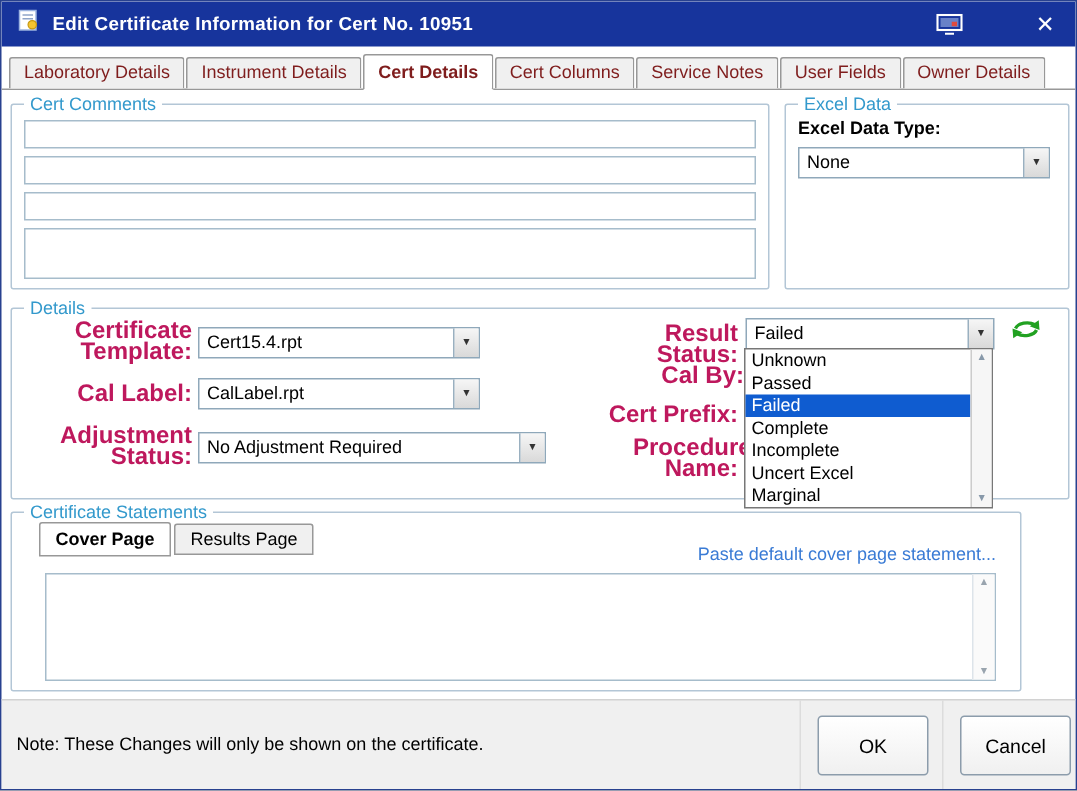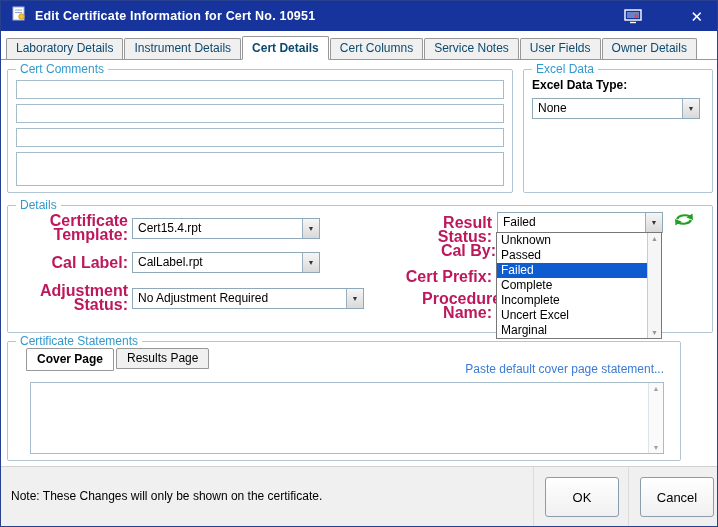--- a/index.html
+++ b/index.html
@@ -8,21 +8,21 @@
   .dialog{position:relative;width:718px;height:527px;background:#fff;border:1px solid #28418f;overflow:hidden}
 
   
   .titlebar{position:absolute;top:0;left:0;right:0;height:30px;background:#17349c;display:flex;align-items:center;padding:0 10px;gap:8px}
   .title{flex:1;color:#fff;font-size:12.5px;font-weight:bold;letter-spacing:.2px;white-space:nowrap;overflow:hidden}
   .tb-ic{margin-right:36px;display:flex;align-items:center;cursor:pointer}
   .tb-close{color:#fff;font-size:15px;cursor:pointer;line-height:1;padding:2px 4px}
 
   
   .tabstrip{position:absolute;top:34px;left:0;right:0;height:25px;display:flex;align-items:flex-end;padding-left:5px;border-bottom:1px solid #989898}
-  .tab{height:21px;line-height:19px;padding:0 9px;font-size:12px;color:#0c4a6e;background:#f0f0f0;border:1px solid #989898;border-bottom:none;border-radius:2px 2px 0 0;margin-right:1px;cursor:pointer;white-space:nowrap}
+  .tab{height:21px;line-height:19px;padding:0 9px;font-size:12px;color:#7f1d1d;background:#f0f0f0;border:1px solid #989898;border-bottom:none;border-radius:2px 2px 0 0;margin-right:1px;cursor:pointer;white-space:nowrap}
   .tab.active{background:#fff;height:24px;line-height:22px;margin-bottom:-1px;border-bottom:1px solid #fff;position:relative;z-index:2;font-weight:bold}
 
   
   .group{position:absolute;border:1px solid #b3c6d6;border-radius:2px;background:#fff}
   .gtitle{position:absolute;top:-8px;left:8px;background:#fff;padding:0 4px;font-size:12px;color:#3399cc;white-space:nowrap}
 
   .g-comments{left:6px;top:68px;width:506px;height:124px}
   .cinput{position:absolute;left:8px;width:488px;height:19px;border:1px solid #a6bccb;background:#fff;font:12px "Liberation Sans",sans-serif;padding:0 4px}
   .c1{top:10px}.c2{top:34px}.c3{top:58px}
   .c4{top:82px;height:34px;resize:none;padding:2px 4px;overflow:hidden}
@@ -52,21 +52,21 @@
   .refresh{position:absolute;left:660px;top:3px;width:32px;height:24px;border:none;background:transparent;cursor:pointer;display:flex;align-items:center;justify-content:center}
 
   
   .ddlist{position:absolute;left:495px;top:231px;width:166px;border:1px solid #777;background:#fff;z-index:60;display:flex}
   .dditems{flex:1}
   .dditem{height:15px;line-height:15px;font-size:12px;padding:0 4px;white-space:nowrap;cursor:pointer}
   .dditem.selected{background:#0f5cd0;color:#fff}
   .ddscroll{width:14px;border-left:1px solid #ccc;background:#f6f6f6;display:flex;flex-direction:column;justify-content:space-between;align-items:center;color:#8899aa;font-size:7px;padding:2px 0;cursor:pointer}
 
   .g-statements{left:6px;top:340px;width:674px;height:120px}
-  .stabs{position:absolute;left:18px;top:6px;display:flex;align-items:flex-start}
+  .stabs{position:absolute;left:18px;top:6px;display:flex;align-items:center}
   .stab{height:21px;line-height:19px;padding:0 10px;font-size:12px;background:#f0f0f0;border:1px solid #989898;border-radius:2px 2px 0 0;margin-right:2px;cursor:pointer;white-space:nowrap}
   .stab.active{background:#fff;height:23px;line-height:21px;font-weight:bold}
   .pastelink{position:absolute;right:16px;top:20px;font-size:12px;color:#3a7bd5;cursor:pointer;text-decoration:none;white-space:nowrap}
   .stext{position:absolute;left:22px;top:40px;width:634px;height:72px;border:1px solid #a6bccb;background:#fff}
   .ta-scroll{position:absolute;right:0;top:0;bottom:0;width:15px;border-left:1px solid #dde4ea;background:#fafafa;display:flex;flex-direction:column;justify-content:space-between;align-items:center;color:#99a4ae;font-size:7px;padding:2px 0;cursor:pointer}
 
   .footer{position:absolute;left:0;right:0;bottom:0;height:60px;background:#f0f0f0;border-top:1px solid #d2d2d2}
   .vdiv{position:absolute;top:0;bottom:0;width:1px;background:#dcdcdc}
   .vd1{left:532px}.vd2{left:627px}
   .note{position:absolute;left:10px;top:22px;font-size:12px;color:#000}

